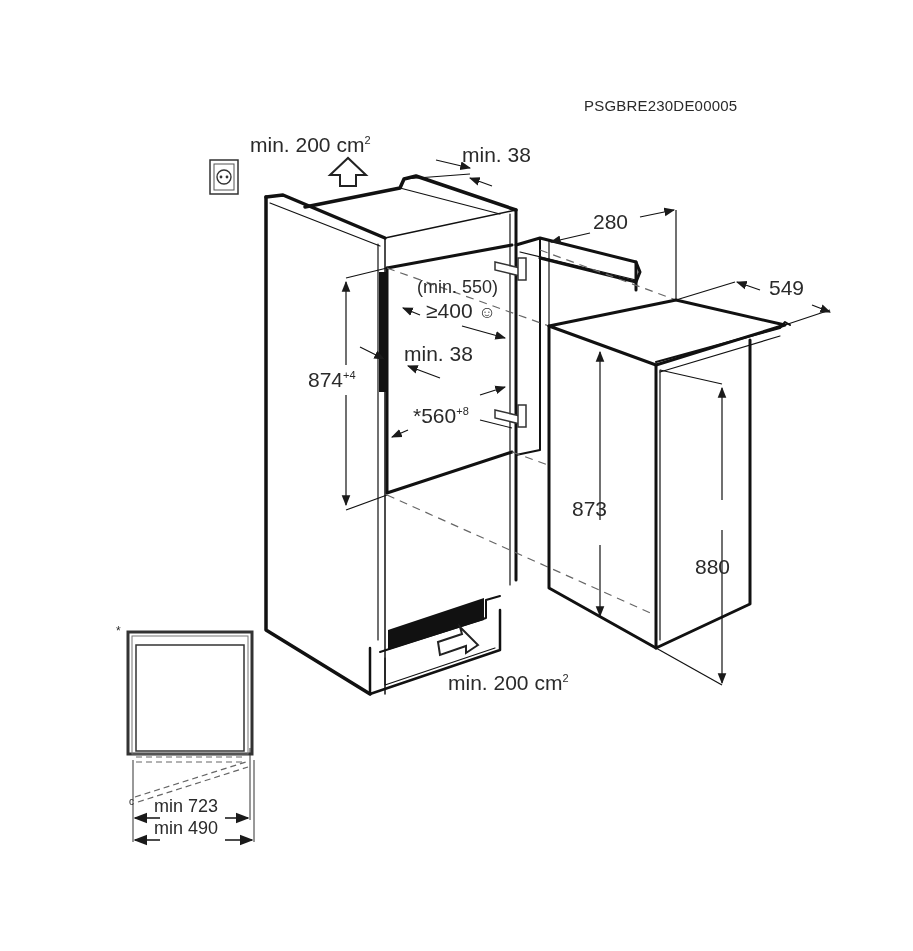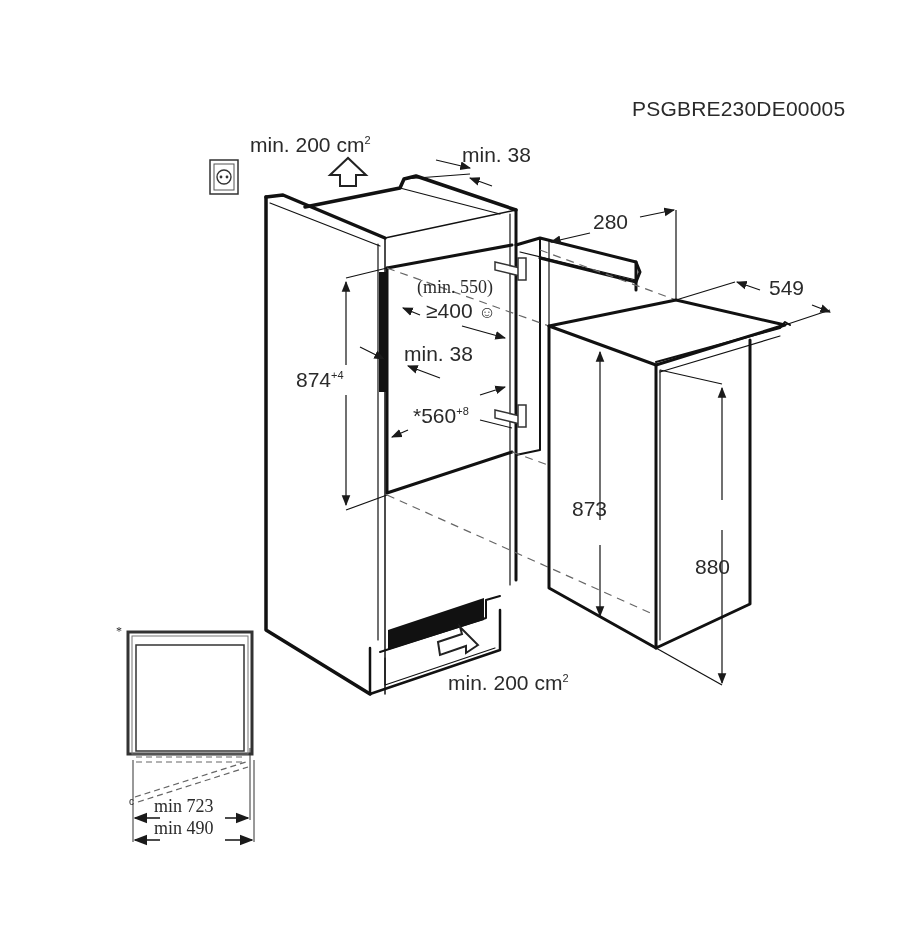--- a/index.html
+++ b/index.html
@@ -1,22 +1,22 @@
 <!DOCTYPE html>
 <html><head>
 <meta charset="utf-8">
 <style>
   html, body { margin: 0; padding: 0; background: #ffffff; }
   body { width: 913px; height: 951px; position: relative; overflow: hidden;
          font-family: "Liberation Sans", sans-serif; color: #2a2a2a; }
   svg { position: absolute; left: 0; top: 0; }
   .lbl { position: absolute; font-family: "Liberation Sans", sans-serif; color: #2a2a2a; white-space: nowrap; }
   .big { font-size: 21px; }
-  .code { font-size: 21px; letter-spacing: 0.2px; margin-left: 48px; }
-  .small { font-size: 18px; font-family: Liberation Serif, serif; }
+  .code { font-size: 15px; letter-spacing: 0.2px; }
+  .small { font-size: 18px; }
   sup { font-size: 11px; vertical-align: super; line-height: 0; }
 </style>
 </head>
 <body>
 
 <svg width="913" height="951" viewBox="0 0 913 951">
   <defs>
     <marker id="ah" viewBox="0 0 10 10" refX="9" refY="5" markerWidth="9" markerHeight="9" orient="auto-start-reverse">
       <path d="M0,1 L10,5 L0,9 z" fill="#1a1a1a"></path>
     </marker>
@@ -157,21 +157,21 @@
 <div class="lbl big" style="left:593px; top:210px;">280</div>
 
 <div class="lbl big" style="left:769px; top:276px;">549</div>
 
 <div class="lbl small" style="left:417px; top:277px;">(min. 550)</div>
 
 <div class="lbl big" style="left:426px; top:299px;"><span>≥400</span> <span style="font-size:17px;">☺</span></div>
 
 <div class="lbl big" style="left:404px; top:342px;">min. 38</div>
 
-<div class="lbl big" style="left:296px; top:368px;"><span>874</span><sup>+4</sup></div>
+<div class="lbl big" style="left:308px; top:368px;"><span>874</span><sup>+4</sup></div>
 
 <div class="lbl big" style="left:413px; top:404px;"><span>*560</span><sup>+8</sup></div>
 
 <div class="lbl big" style="left:572px; top:497px;">873</div>
 
 <div class="lbl big" style="left:695px; top:532px;margin-top:23px;">880</div>
 
 <div class="lbl big" style="left:448px; top:671px;"><span>min. 200 cm</span><sup>2</sup></div>
 
 <div class="lbl small" style="left:116px; top:624px; font-size:12px;">*</div>

